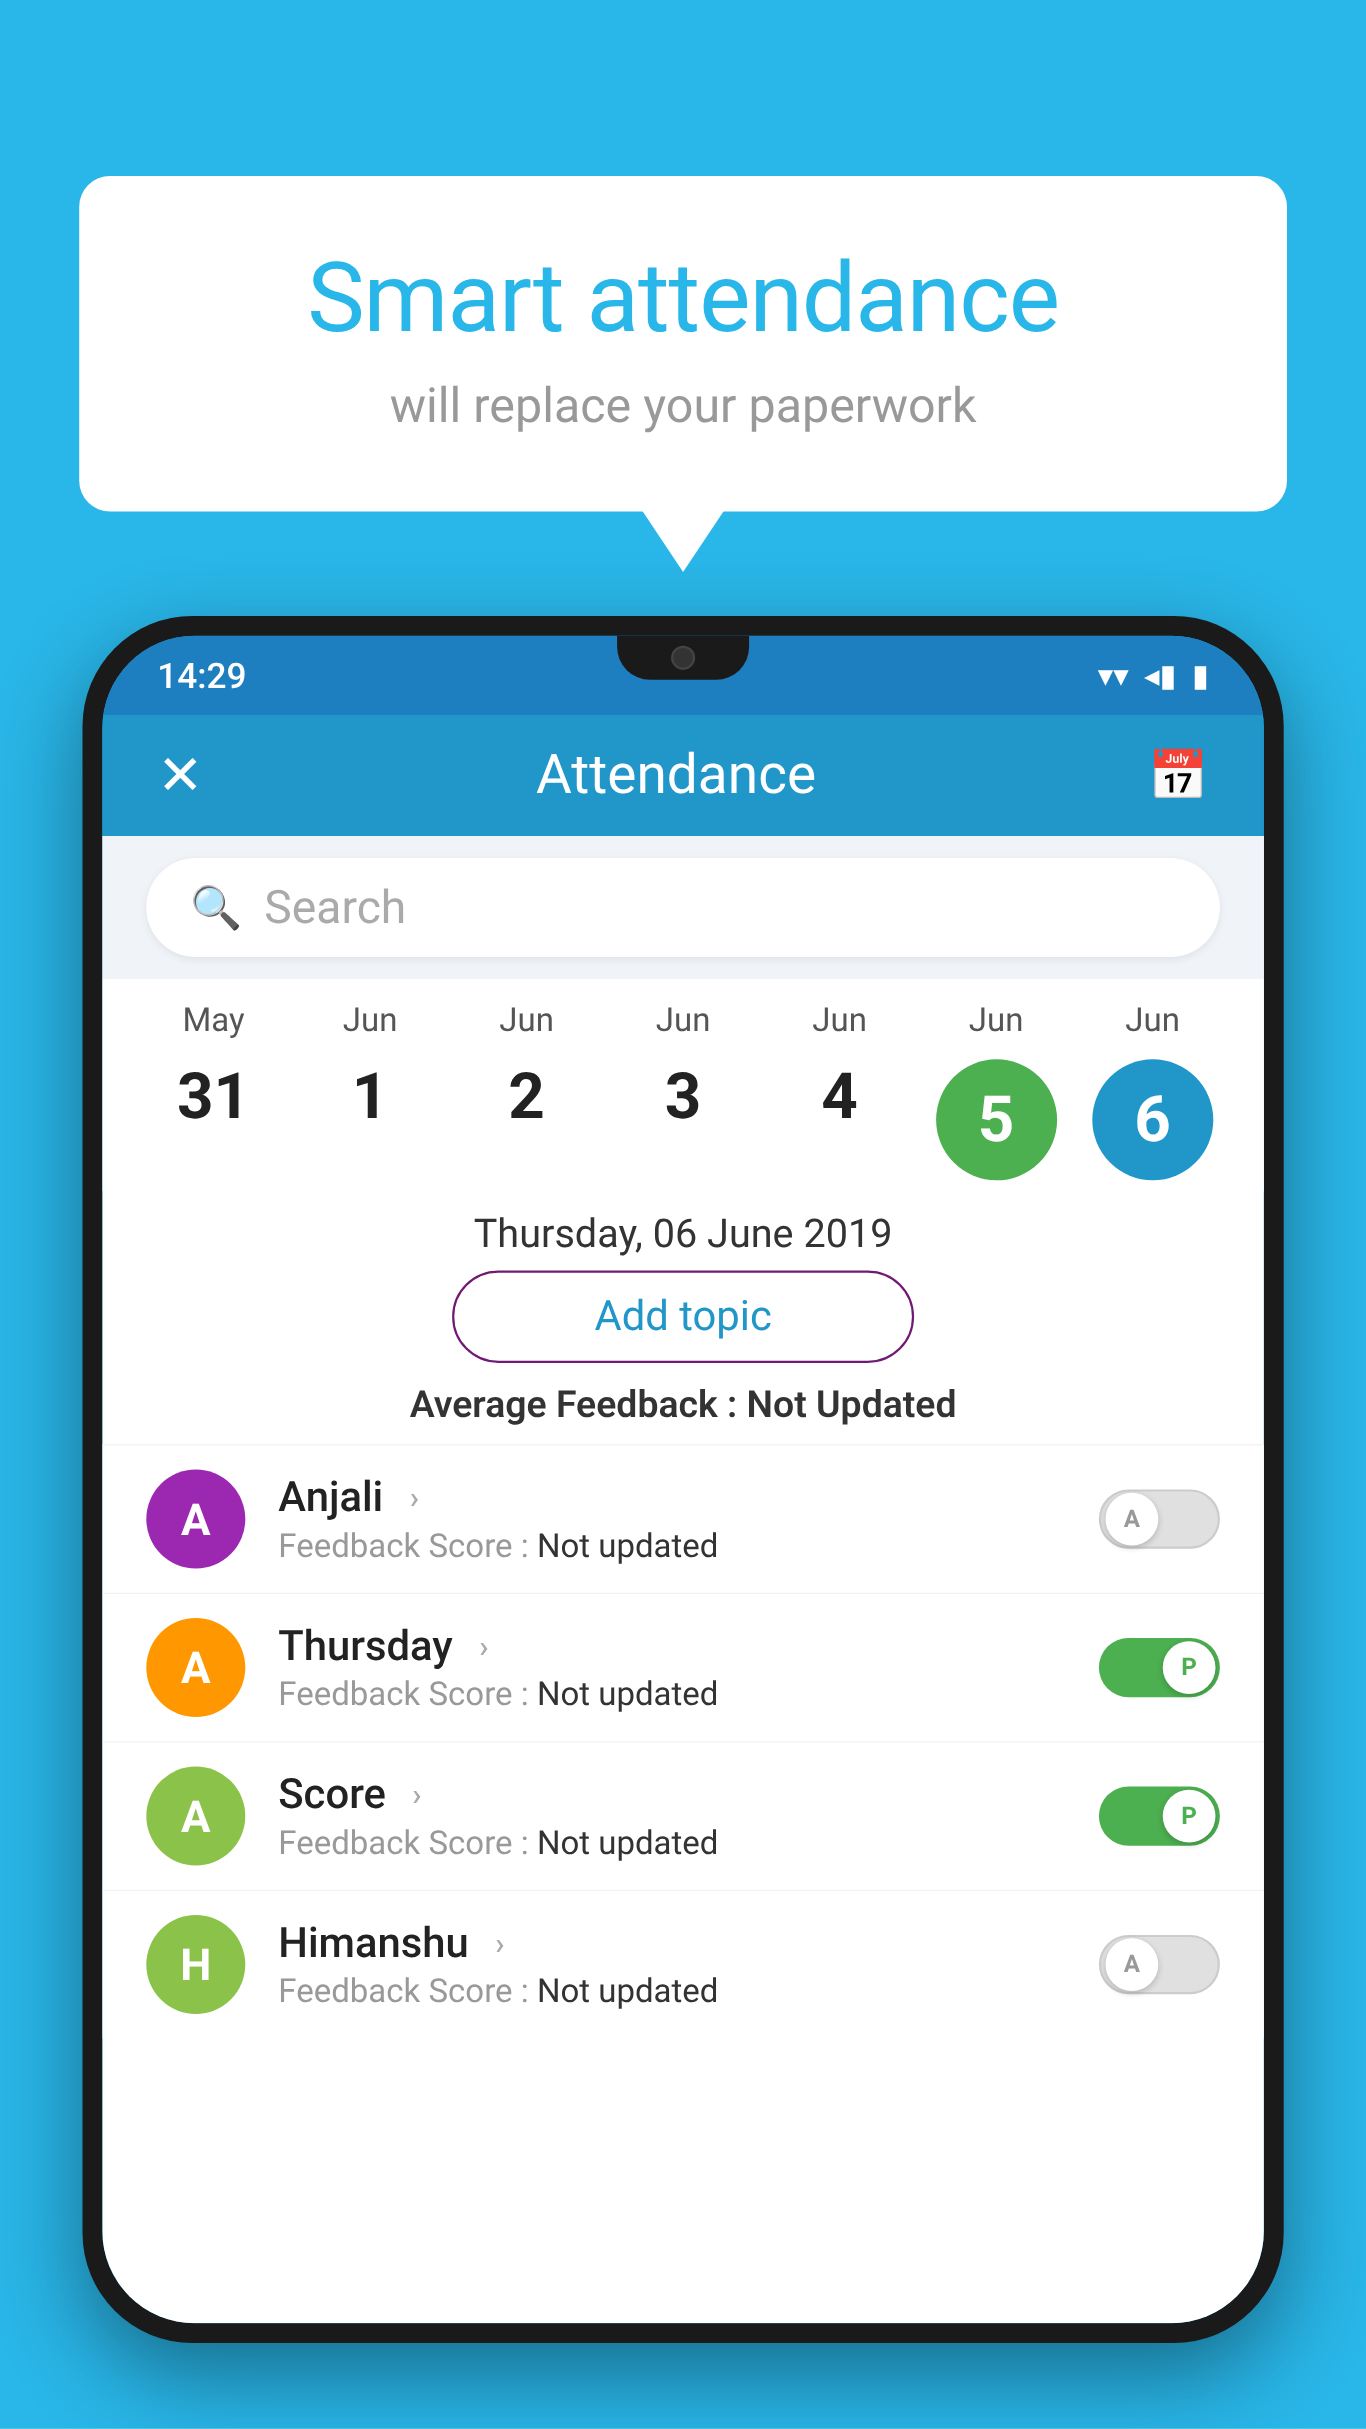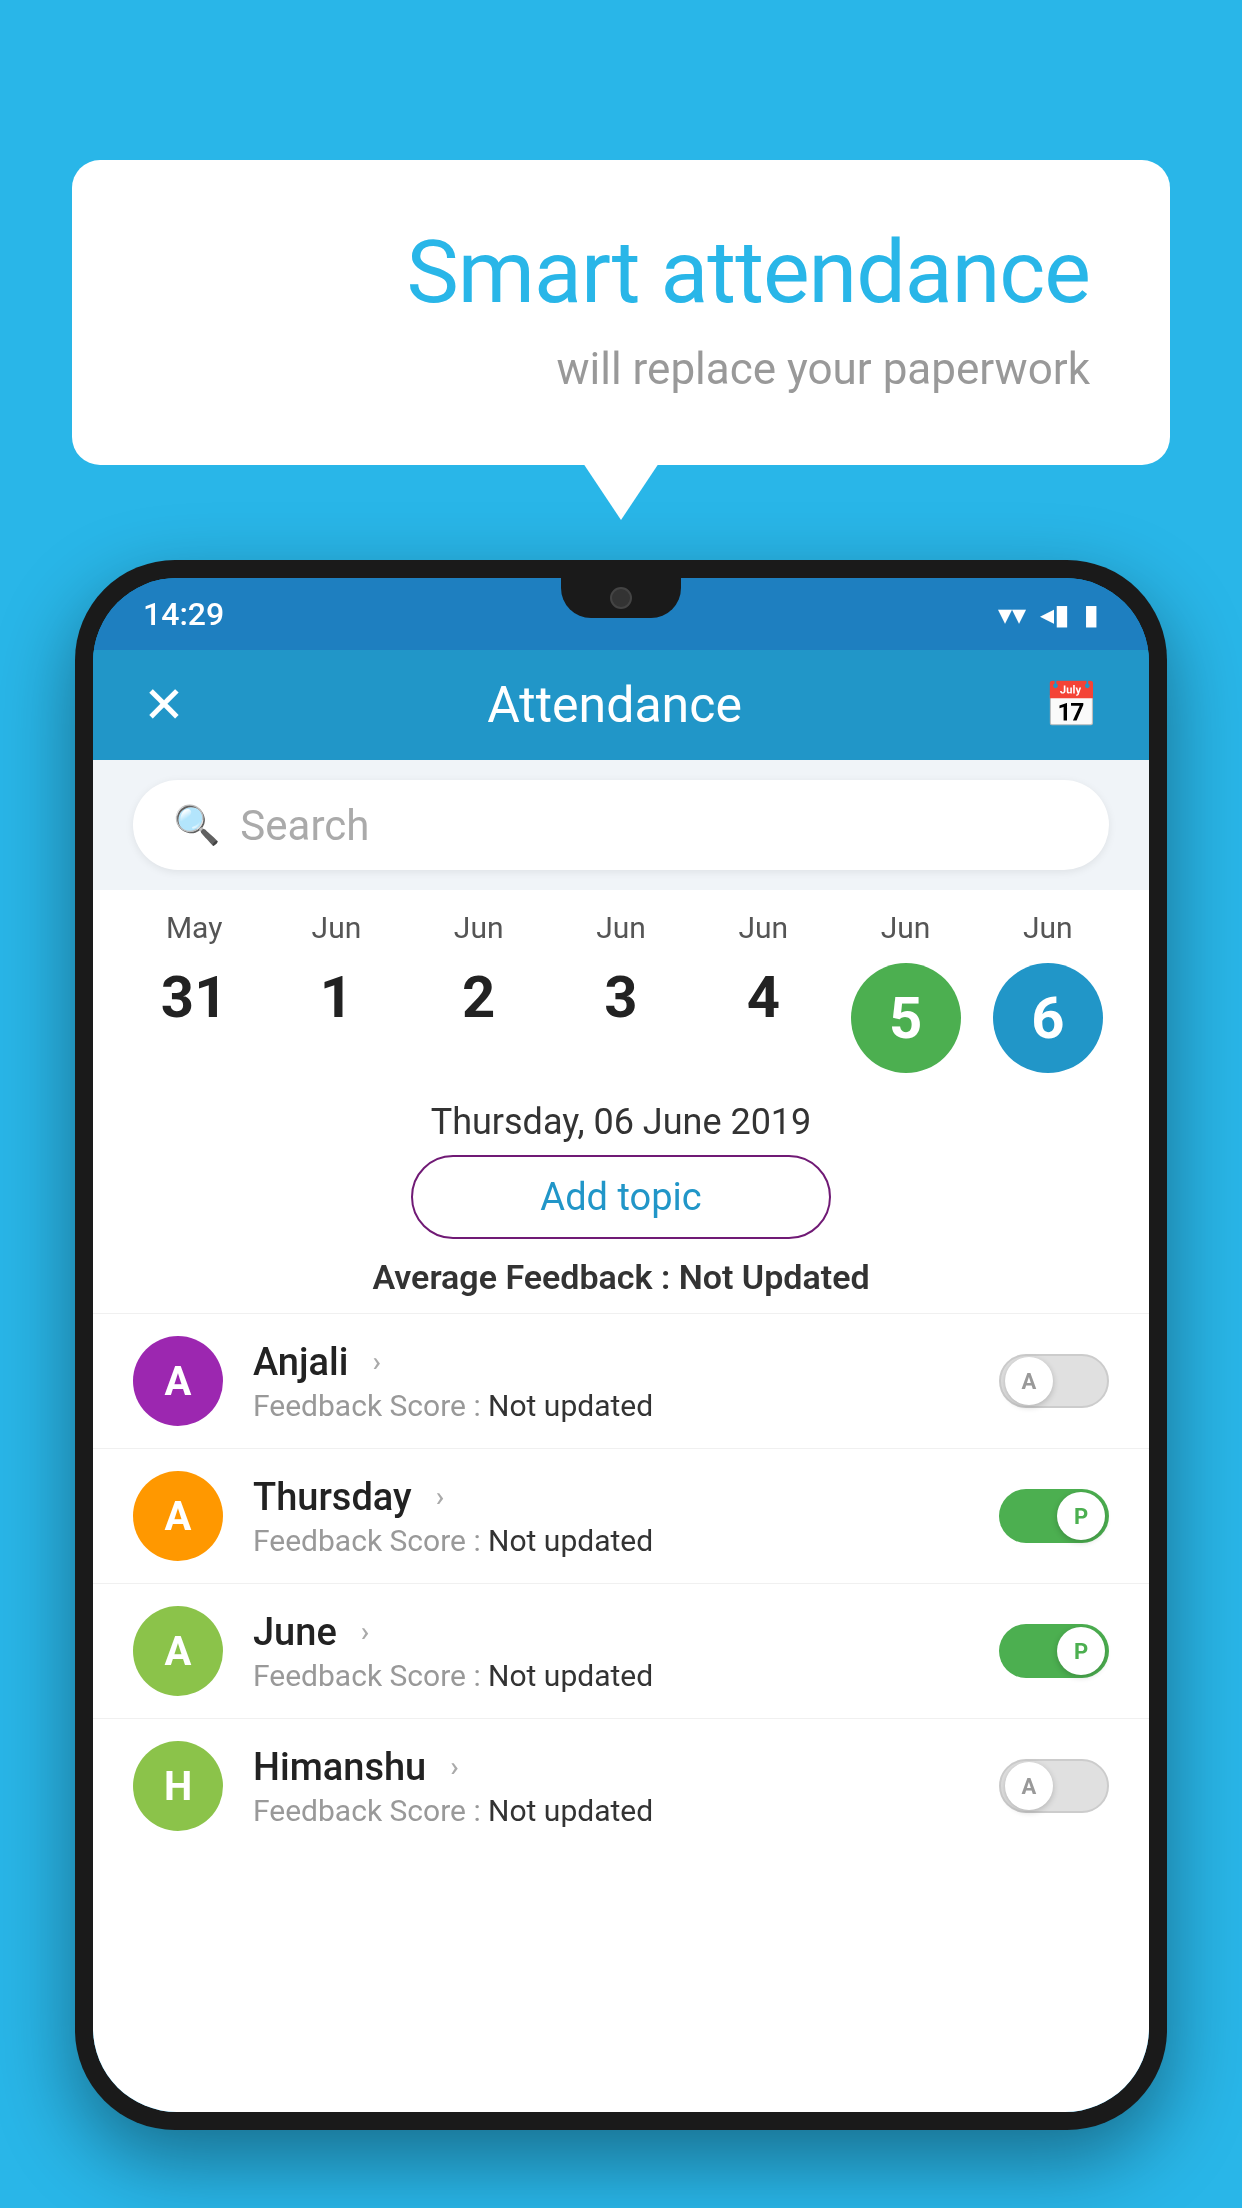--- a/index.html
+++ b/index.html
@@ -15,21 +15,21 @@
 
     
     .speech-bubble {
       position: absolute;
       top: 160px;
       left: 72px;
       right: 72px;
       background: white;
       border-radius: 28px;
       padding: 60px 80px 70px;
-      text-align: right;
+      text-align: center;
     }
     .speech-bubble::after {
       content: '';
       position: absolute;
       bottom: -55px;
       left: 50%;
       transform: translateX(-50%);
       width: 0;
       height: 0;
       border-left: 40px solid transparent;
@@ -457,21 +457,21 @@
               <div class="toggle on">
                 <div class="toggle-knob">P</div>
               </div>
             </div>
           </div>
 
           <div class="student-row">
             <div class="student-avatar" style="background:#8bc34a">A</div>
             <div class="student-info">
               <div class="student-name">
-                <span>June</span>
+                <span>Score</span>
                 <span class="chevron-right">›</span>
               </div>
               <div class="feedback-score">Feedback Score : <span>Not updated</span></div>
             </div>
             <div class="toggle-wrap">
               <div class="toggle on">
                 <div class="toggle-knob">P</div>
               </div>
             </div>
           </div>

